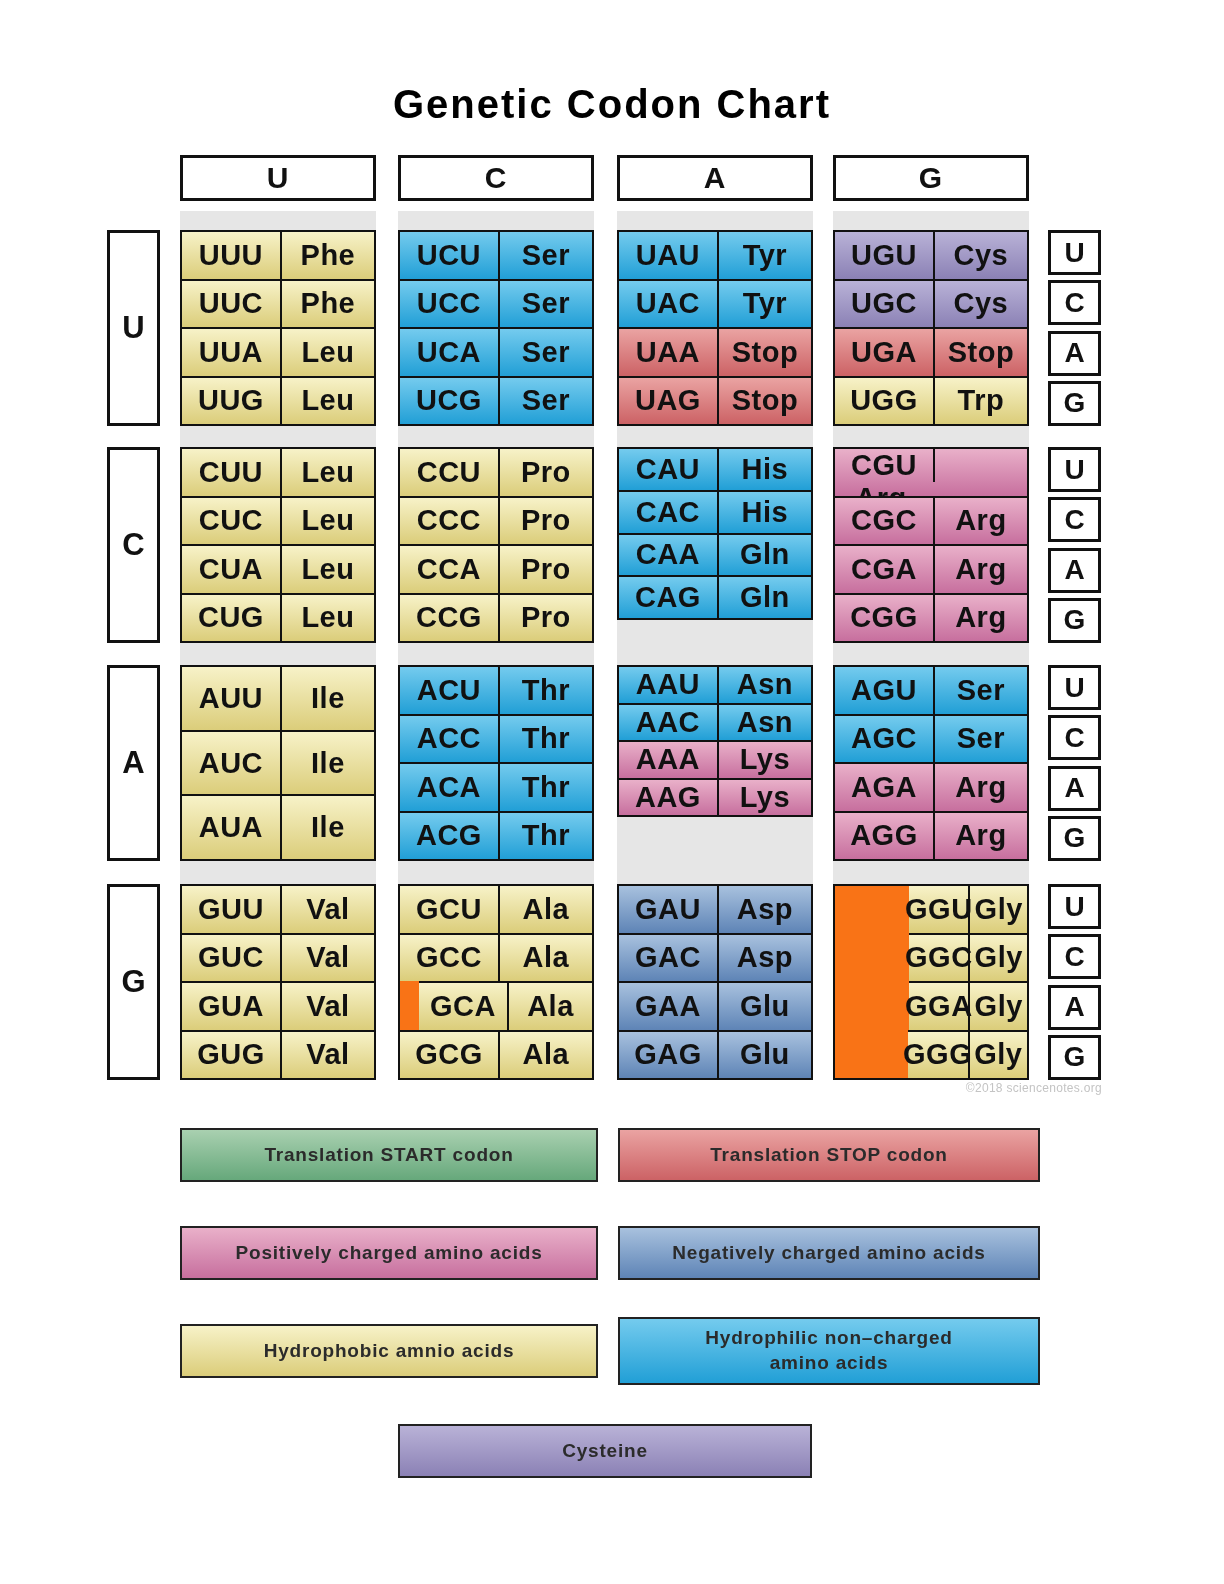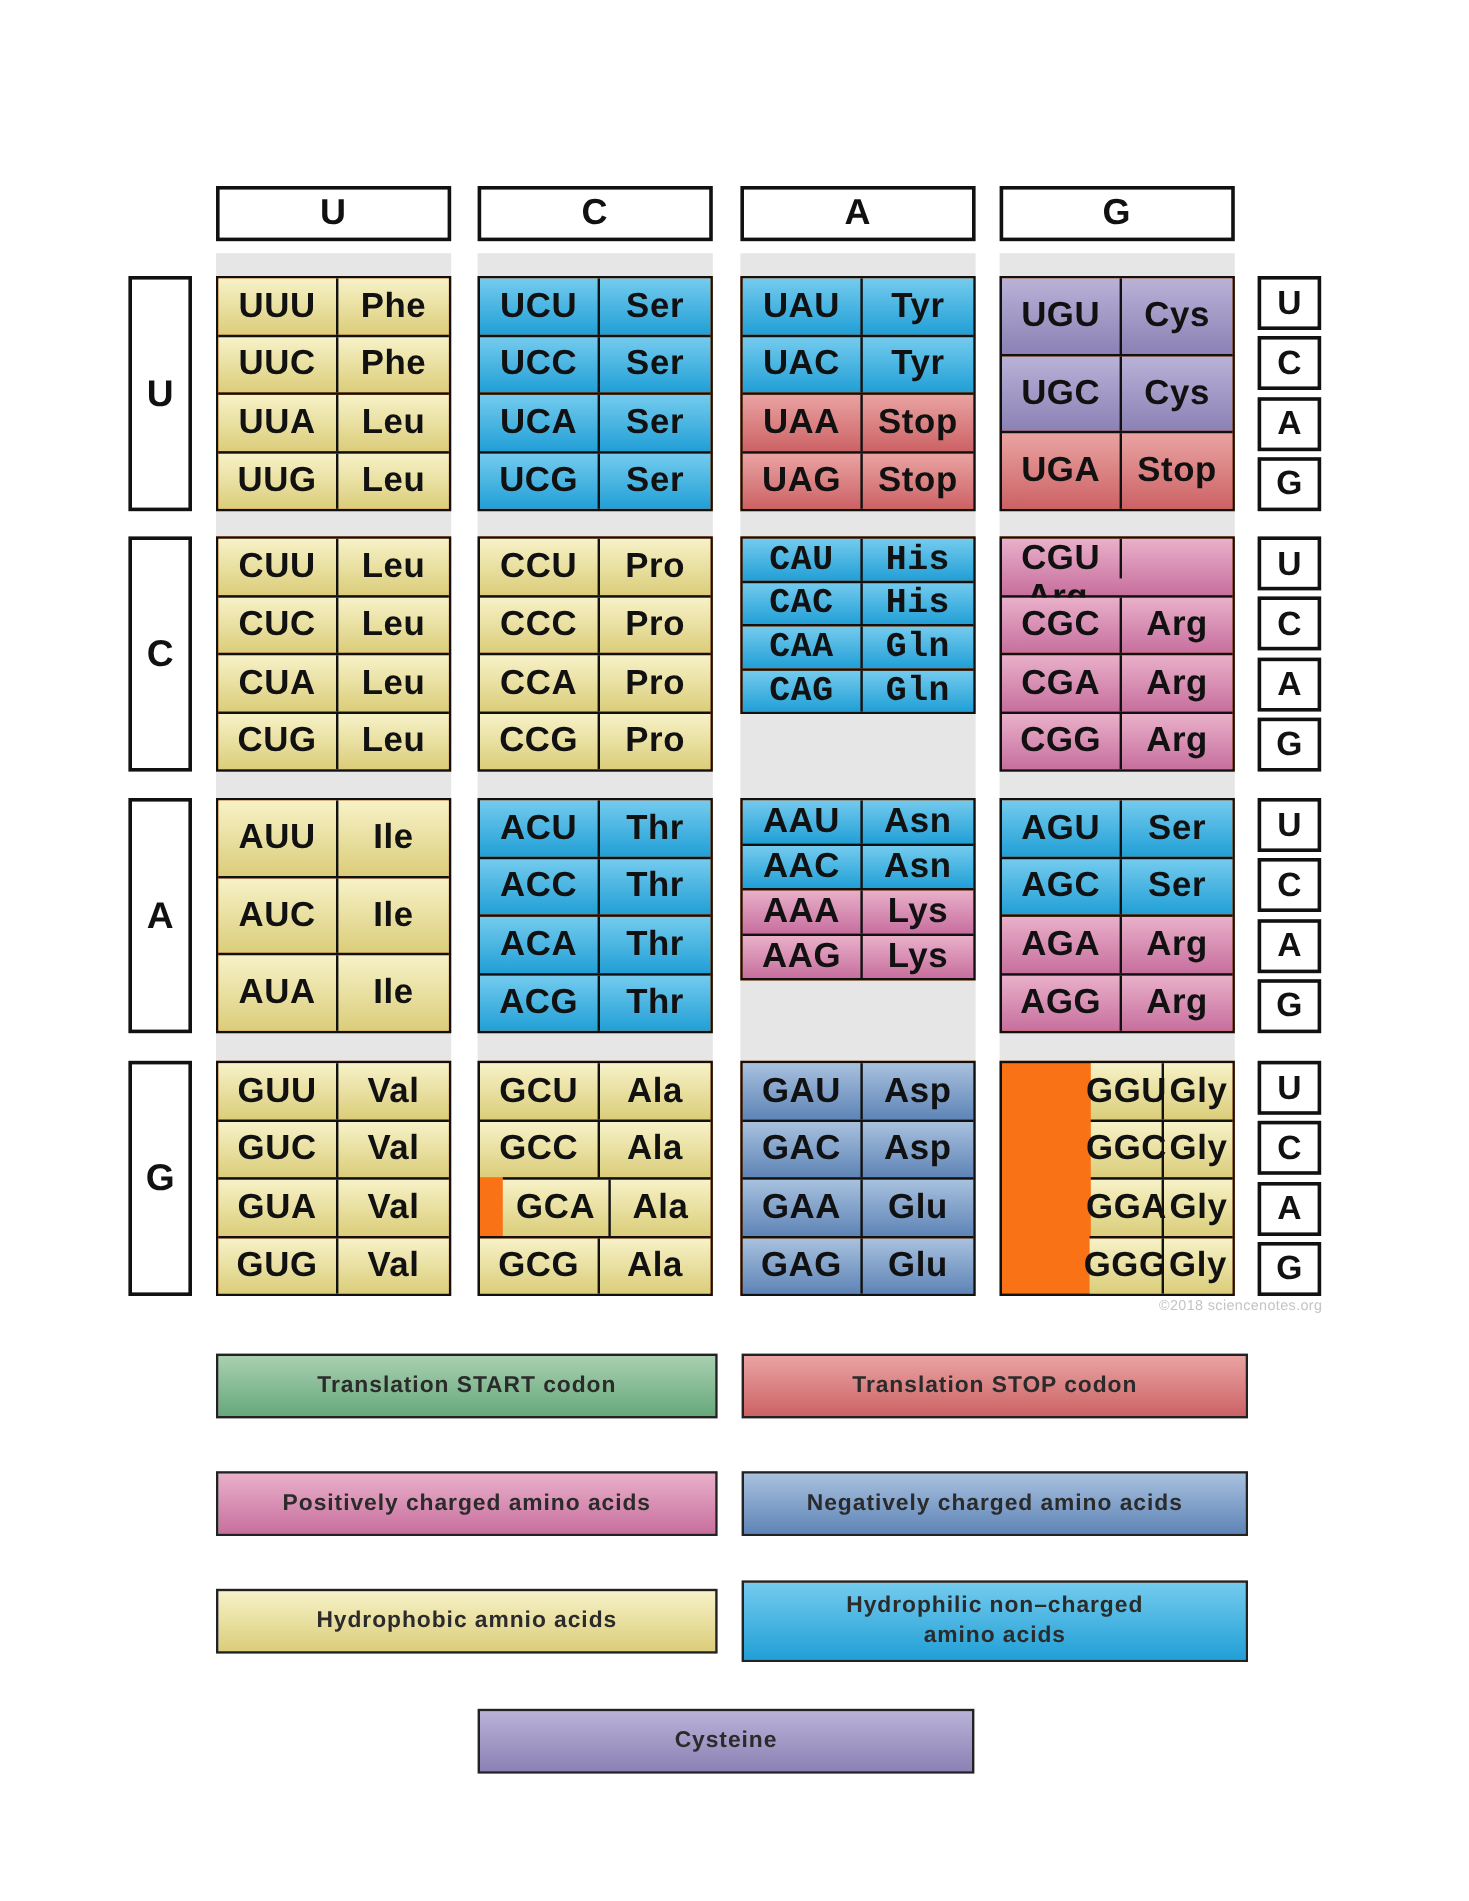--- a/index.html
+++ b/index.html
@@ -29,20 +29,21 @@
               align-items:center;justify-content:center;text-align:center;font-size:19px;
               font-weight:bold;color:#2b2b2b;letter-spacing:0.8px;white-space:pre-line;
               line-height:1.3;}
   .watermark{position:absolute;top:1081px;left:850px;width:252px;text-align:right;
              font-size:12px;color:#c4c4c4;letter-spacing:0.3px;}
 </style>
 </head>
 <body>
 
 <div class="page">
+  <div class="title">Genetic Codon Chart</div>
   <div id="codon-table">
       <div class="band" style="left: 180px; width: 196px;"></div>
       <div class="hdr" style="left: 180px; width: 196px;">U</div>
       <div class="band" style="left: 398px; width: 196px;"></div>
       <div class="hdr" style="left: 398px; width: 196px;">C</div>
       <div class="band" style="left: 617px; width: 196px;"></div>
       <div class="hdr" style="left: 617px; width: 196px;">A</div>
       <div class="band" style="left: 833px; width: 196px;"></div>
       <div class="hdr" style="left: 833px; width: 196px;">G</div>
       <div class="side-label" style="left: 107px; top: 230px; width: 53px; height: 196px;">U</div>
@@ -106,20 +107,24 @@
           <div class="aa">Cys</div>
         </div>
         <div class="crow" style="background: linear-gradient(rgb(185, 178, 215) 0%, rgb(139, 129, 181) 100%);">
           <div class="codon">UGC</div>
           <div class="aa">Cys</div>
         </div>
         <div class="crow" style="background: linear-gradient(rgb(234, 163, 162) 0%, rgb(204, 98, 101) 100%);">
           <div class="codon">UGA</div>
           <div class="aa">Stop</div>
         </div>
+        <div class="crow" style="background: linear-gradient(rgb(247, 242, 200) 0%, rgb(219, 205, 122) 100%);">
+          <div class="codon">UGG</div>
+          <div class="aa">Trp</div>
+        </div>
       </div>
       <div class="rcol" style="left: 1048px; top: 230px; width: 53px; height: 196px;">
         <div class="rbox">U</div>
         <div class="rbox">C</div>
         <div class="rbox">A</div>
         <div class="rbox">G</div>
       </div>
       <div class="side-label" style="left: 107px; top: 447px; width: 53px; height: 196px;">C</div>
       <div class="block" style="left: 180px; top: 447px; width: 196px; height: 196px;">
         <div class="crow" style="background: linear-gradient(rgb(247, 242, 200) 0%, rgb(219, 205, 122) 100%);">
@@ -150,21 +155,21 @@
         </div>
         <div class="crow" style="background: linear-gradient(rgb(247, 242, 200) 0%, rgb(219, 205, 122) 100%);">
           <div class="codon">CCA</div>
           <div class="aa">Pro</div>
         </div>
         <div class="crow" style="background: linear-gradient(rgb(247, 242, 200) 0%, rgb(219, 205, 122) 100%);">
           <div class="codon">CCG</div>
           <div class="aa">Pro</div>
         </div>
       </div>
-      <div class="block" style="left: 617px; top: 447px; width: 196px; height: 148px; font-family: Liberation Mono, monospace;">
+      <div class="block" style="left: 617px; top: 447px; width: 196px; height: 173px;">
         <div class="crow" style="background: linear-gradient(rgb(116, 203, 238) 0%, rgb(33, 159, 214) 100%);">
           <div class="codon">CAU</div>
           <div class="aa">His</div>
         </div>
         <div class="crow" style="background: linear-gradient(rgb(116, 203, 238) 0%, rgb(33, 159, 214) 100%);">
           <div class="codon">CAC</div>
           <div class="aa">His</div>
         </div>
         <div class="crow" style="background: linear-gradient(rgb(116, 203, 238) 0%, rgb(33, 159, 214) 100%);">
           <div class="codon">CAA</div>

